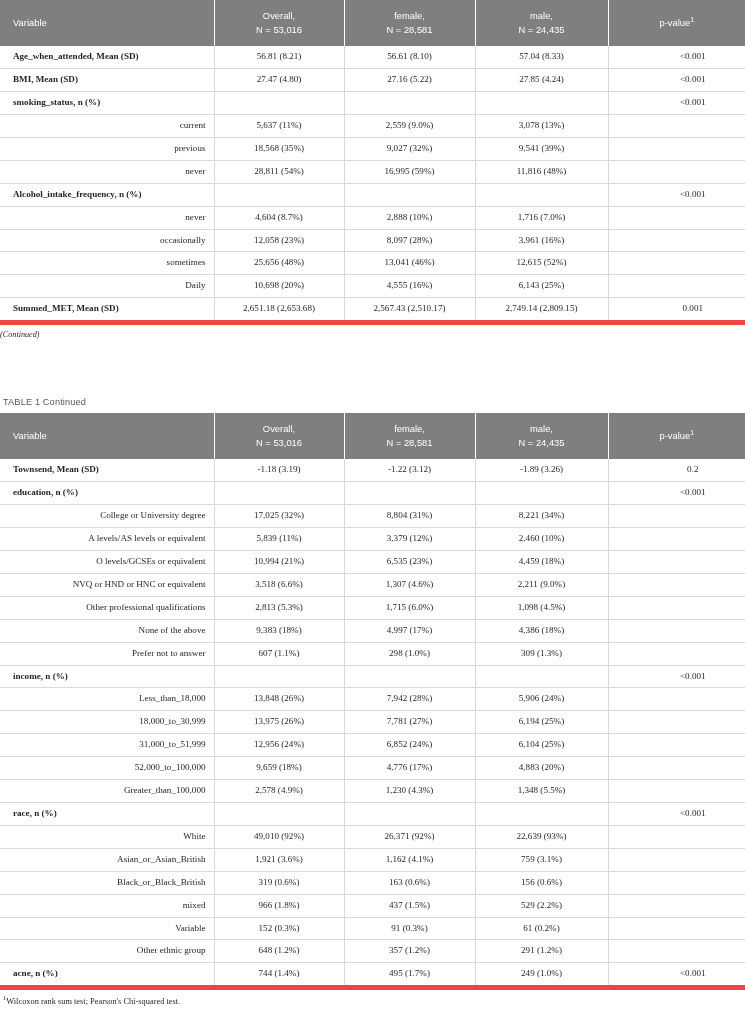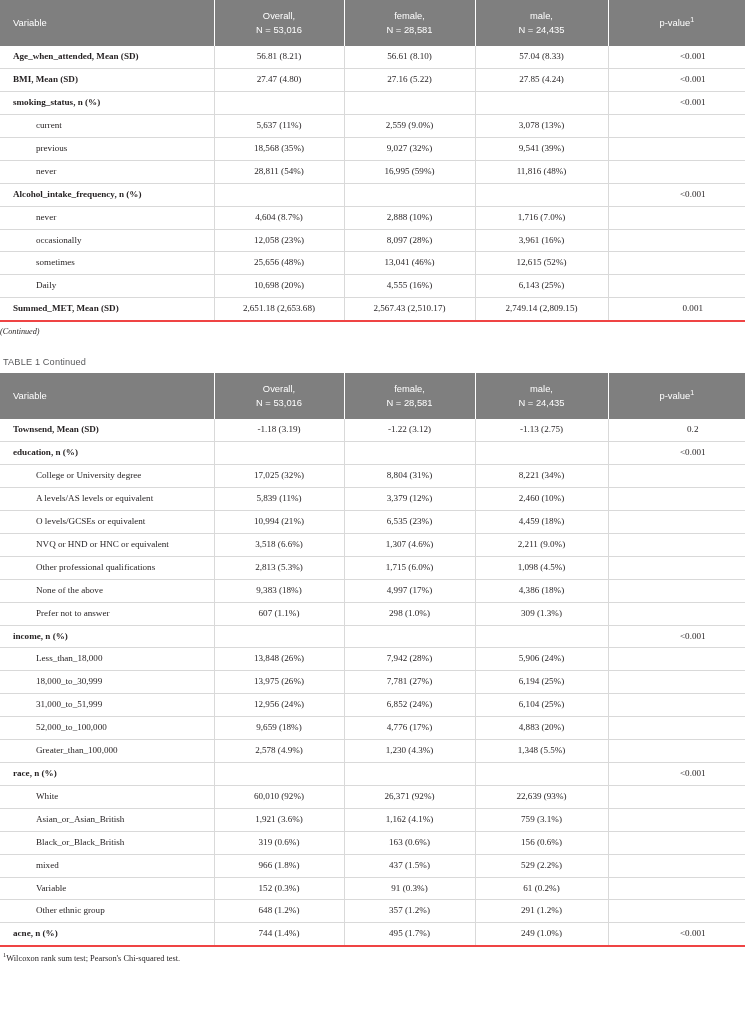--- a/index.html
+++ b/index.html
@@ -63,48 +63,49 @@
   tbody td {
     border-bottom: 1px solid #d9d9d9;
     border-right: 1px solid #d9d9d9;
     padding: 5px 8px 6px 8px;
     height: 12px;
     line-height: 1.2;
     vertical-align: middle;
     box-sizing: border-box;
   }
   tbody td:last-child { border-right: none; padding-left: 40px; }
-  tbody tr:last-child td { border-bottom: 2px solid #ef4444; }
+  tbody tr:last-child td { border-bottom: 5px solid #ef4444; }
 
   td.v-label {
     text-align: left;
     padding-left: 13px;
     white-space: nowrap;
   }
   td.v-label.lvl-0 { font-weight: bold; }
-  td.v-label.lvl-1 { padding-left: 36px; font-weight: normal; }
+  td.v-label.lvl-1 { padding-left: 27px; font-weight: normal; text-align: right; }
   td.v-num {
     text-align: center;
     white-space: nowrap;
   }
 
   
   .continued-note {
     text-align: left;
     font-style: italic;
     font-size: 8.2px;
     padding: 5px 7px 0 0;
     color: #231f20;
   }
   .table-caption {
     font-family: "Liberation Sans", sans-serif;
     font-size: 9.2px;
     color: #58595b;
     padding: 0 0 6px 3px;
     letter-spacing: 0.15px;
+    margin-top: 37px;
   }
   .spacer-lg { height: 21px; }
   .footnote {
     font-size: 8.4px;
     padding: 7px 0 0 3px;
     color: #231f20;
   }
   .footnote sup.fn { font-size: 6.4px; }
 </style>
 </head>
@@ -260,21 +261,21 @@
         <th class="h-num">
           <span class="hline"><span>p-value</span><sup class="fn">1</sup></span>
         </th>
       </tr>
     </thead>
     <tbody>
         <tr>
           <td class="v-label lvl-0">Townsend, Mean (SD)</td>
           <td class="v-num">-1.18 (3.19)</td>
           <td class="v-num">-1.22 (3.12)</td>
-          <td class="v-num">-1.13 (2.75)</td>
+          <td class="v-num">-1.89 (3.26)</td>
           <td class="v-num">0.2</td>
         </tr>
         <tr>
           <td class="v-label lvl-0">education, n (%)</td>
           <td class="v-num"></td>
           <td class="v-num"></td>
           <td class="v-num"></td>
           <td class="v-num">&lt;0.001</td>
         </tr>
         <tr>
@@ -370,21 +371,21 @@
         </tr>
         <tr>
           <td class="v-label lvl-0">race, n (%)</td>
           <td class="v-num"></td>
           <td class="v-num"></td>
           <td class="v-num"></td>
           <td class="v-num">&lt;0.001</td>
         </tr>
         <tr>
           <td class="v-label lvl-1">White</td>
-          <td class="v-num">60,010 (92%)</td>
+          <td class="v-num">49,010 (92%)</td>
           <td class="v-num">26,371 (92%)</td>
           <td class="v-num">22,639 (93%)</td>
           <td class="v-num"></td>
         </tr>
         <tr>
           <td class="v-label lvl-1">Asian_or_Asian_British</td>
           <td class="v-num">1,921 (3.6%)</td>
           <td class="v-num">1,162 (4.1%)</td>
           <td class="v-num">759 (3.1%)</td>
           <td class="v-num"></td>

